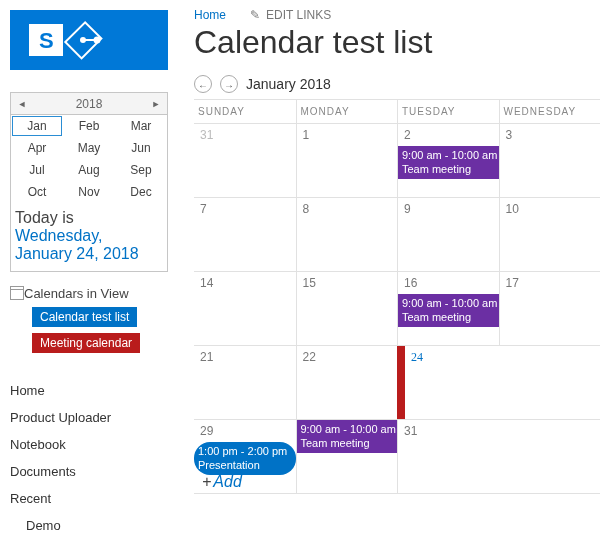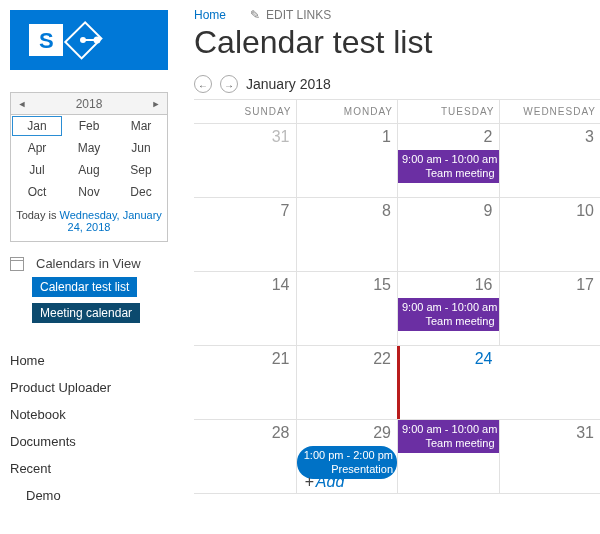--- a/index.html
+++ b/index.html
@@ -41,42 +41,42 @@
     cursor: pointer; font-size: 9px; color: #666;
   }
   .dp-prev { left: 0; }
   .dp-next { right: 0; }
   .dp-months { display: grid; grid-template-columns: repeat(3,1fr); }
   .dp-m {
     text-align: center; padding: 4px 0; cursor: pointer;
   }
   .dp-m.sel { outline: 1px solid #2a8dd4; outline-offset: -2px; }
   .dp-today {
-    text-align: center; padding: 6px 4px 8px; font-size: 11px;
+    padding: 6px 4px 8px; font-size: 16px;
   }
   .dp-today-link { color: #0072c6; }
 
   
   .civ { margin-top: 14px; font-size: 13px; }
-  .civ-title { display: flex; align-items: center; gap: 12px; }
+  .civ-title { display: flex; gap: 0; }
   .civ-icon {
     width: 14px; height: 14px; border: 1px solid #999;
     position: relative; flex: none;
   }
   .civ-icon::before {
     content: ""; position: absolute; top: 2px; left: 0; right: 0;
     border-top: 1px solid #999;
   }
   .tag {
     color: #fff; font-size: 12px; padding: 3px 8px;
     display: inline-block; margin-top: 6px; margin-left: 22px;
     cursor: pointer;
   }
   .tag.blue { background: #0072c6; }
-  .tag.purple { background: #0c4a6e; }
+  .tag.purple { background: #b91c1c; }
 
   
   .nav { margin-top: 24px; font-size: 13px; }
   .nav-item { padding: 6px 0; cursor: pointer; color: #333; }
   .nav-sub { padding: 6px 0 6px 16px; cursor: pointer; color: #333; }
 
   
   .crumbs { display: flex; align-items: center; gap: 24px; font-size: 12px; }
   .crumb-home { color: #0072c6; }
   .edit-links { color: #777; display: flex; align-items: center; gap: 6px; }
@@ -88,21 +88,21 @@
   
   .monthnav { display: flex; align-items: center; gap: 8px; margin-bottom: 6px; }
   .circ {
     width: 18px; height: 18px; border: 1px solid #aaa; border-radius: 50%;
     display: flex; align-items: center; justify-content: center;
     font-size: 10px; color: #555; cursor: pointer; background: #fff;
   }
   .month-label { font-size: 14px; color: #333; }
 
   
-  .cal { border-top: 1px solid #e1e1e1; text-align: right; }
+  .cal { border-top: 1px solid #e1e1e1; }
   .cal-head {
     display: grid; grid-template-columns: repeat(4,1fr);
     border-bottom: 1px solid #e1e1e1;
   }
   .ch {
     font-size: 10px; letter-spacing: 1px; color: #888;
     padding: 6px 4px; border-left: 1px solid #e1e1e1;
   }
   .ch:first-child { border-left: none; }
   .cal-body { }
@@ -110,25 +110,25 @@
     display: grid; grid-template-columns: repeat(4,1fr);
     min-height: 74px; border-bottom: 1px solid #e1e1e1;
     position: relative;
   }
   .day {
     border-left: 1px solid #e1e1e1; position: relative;
     overflow: hidden;
   }
   .day:first-child { border-left: none; }
   .dnum {
-    font-size: 16px; color: #777; padding: 4px 6px;
+    font-size: 12px; color: #777; padding: 4px 6px;
   }
   .dnum.other { color: #bbb; }
   .dnum.today { color: #0072c6; }
-  .day.today-border { border-left: 3px solid #b91c1c; }
+  .day.today-border { border-left: 8px solid #b91c1c; font-family: Liberation Serif, serif; }
   .ev {
     font-size: 11px; color: #fff; padding: 2px 4px; line-height: 1.3;
     margin: 0; cursor: pointer; white-space: nowrap; overflow: hidden;
   }
   .ev .t { display: block; }
   .ev.purple { background: #6b2fa3; }
   .ev.blue { background: #0072c6; border-radius: 16px; }
   .add-link {
     position: absolute; bottom: 2px; left: 8px;
     font-size: 16px; color: #0072c6; cursor: pointer; font-style: italic;
@@ -279,23 +279,20 @@
             </div>
             <div class="day">
               <div class="dnum">22</div>
             </div>
             <div class="day today-border">
               <div class="dnum today">24</div>
             </div>
           </div>
           <div class="week">
             <div class="day">
-              <div class="dnum">28</div>
-            </div>
-            <div class="day">
               <div class="dnum">29</div>
               <div class="ev blue">
                 <span class="t">1:00 pm - 2:00 pm</span>
                 <span class="t">Presentation</span>
               </div>
               <div class="add-link"><span class="plus">+</span>Add</div>
             </div>
             <div class="day">
               <div class="ev purple">
                 <span class="t">9:00 am - 10:00 am</span>

